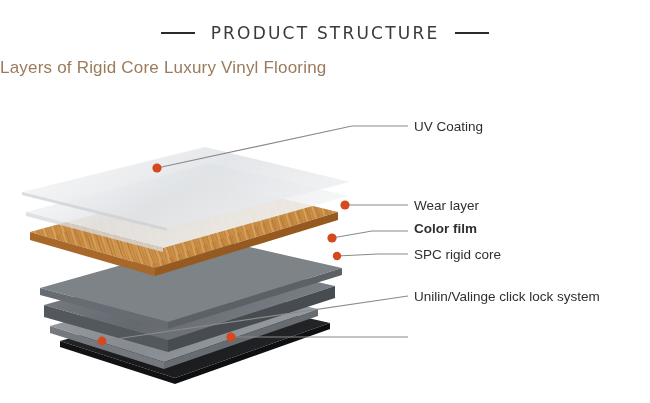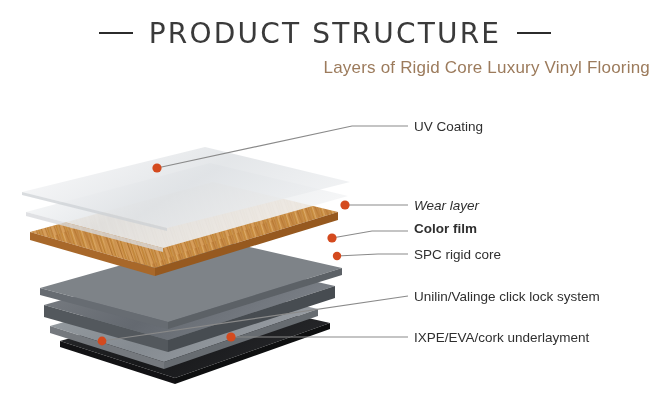--- a/index.html
+++ b/index.html
@@ -12,27 +12,27 @@
   }
   #stage { position:absolute; left:0; top:0; width:650px; height:403px; }
 
   
   .title-row {
     position:absolute; left:0; top:18px; width:650px; height:30px;
     display:flex; align-items:center; justify-content:center; gap:16px;
   }
   .title-dash { width:34px; height:2px; background:#2b2b2b; }
   .title-text {
-    font-size:28px; letter-spacing:2.2px; color:#3a3a3a;
+    font-size:17px; letter-spacing:2.2px; color:#3a3a3a;
     font-weight:400; white-space:nowrap;
     font-family:"DejaVu Sans", sans-serif;
   }
   .subtitle {
     position:absolute; left:0; top:58px; width:650px;
-    text-align:right; font-size:17px; color:#9c7b5c;
+    text-align:left; font-size:17px; color:#9c7b5c;
     letter-spacing:0.2px; white-space:nowrap;
   }
 
   
   #diagram { position:absolute; left:0; top:0; width:650px; height:403px; }
 
   
   .label {
     position:absolute;
     font-size:13.5px;
@@ -157,25 +157,24 @@
       <circle cx="345" cy="205" r="4.6"></circle>
       <circle cx="332" cy="238" r="4.6"></circle>
       <circle cx="337" cy="256" r="4.2"></circle>
       <circle cx="102" cy="341" r="4.4"></circle>
       <circle cx="231" cy="337" r="4.6"></circle>
     </g>
   </svg>
 
   <div class="label" style="left:414px; top:119px;text-align:center;">UV Coating</div>
 
-  <div class="label" style="left:414px; top:198px;font-style:italic;">Wear layer</div>
+  <div class="label" style="left:414px; top:198px;">Wear layer</div>
 
   <div class="label" style="left:414px; top:221px;font-weight:bold;">Color film</div>
 
   <div class="label" style="left:414px; top:289px;">Unilin/Valinge click lock system</div>
 
   <div class="label" style="left:414px; top:247px;">SPC rigid core</div>
 
   <div class="label" style="left:414px; top:330px;">
-    <span class="sub">IXPE/EVA/cork underlayment</span>
   </div>
 
 </div>
 
 </body></html>

